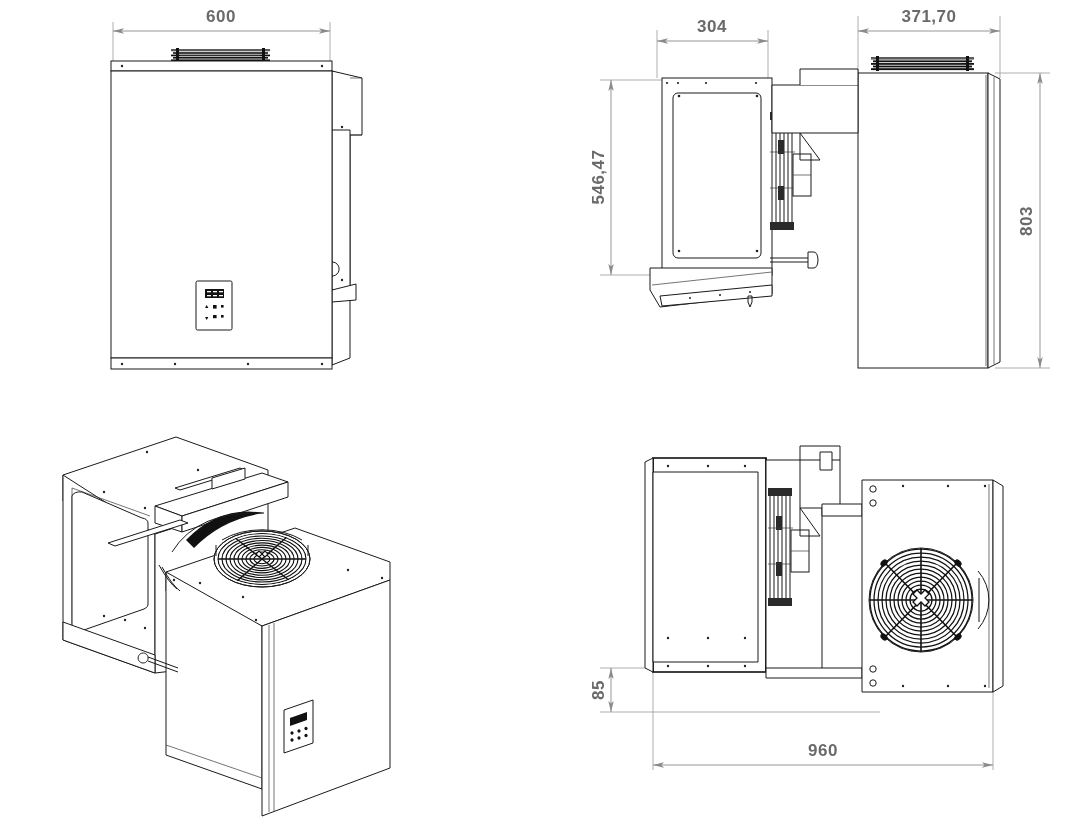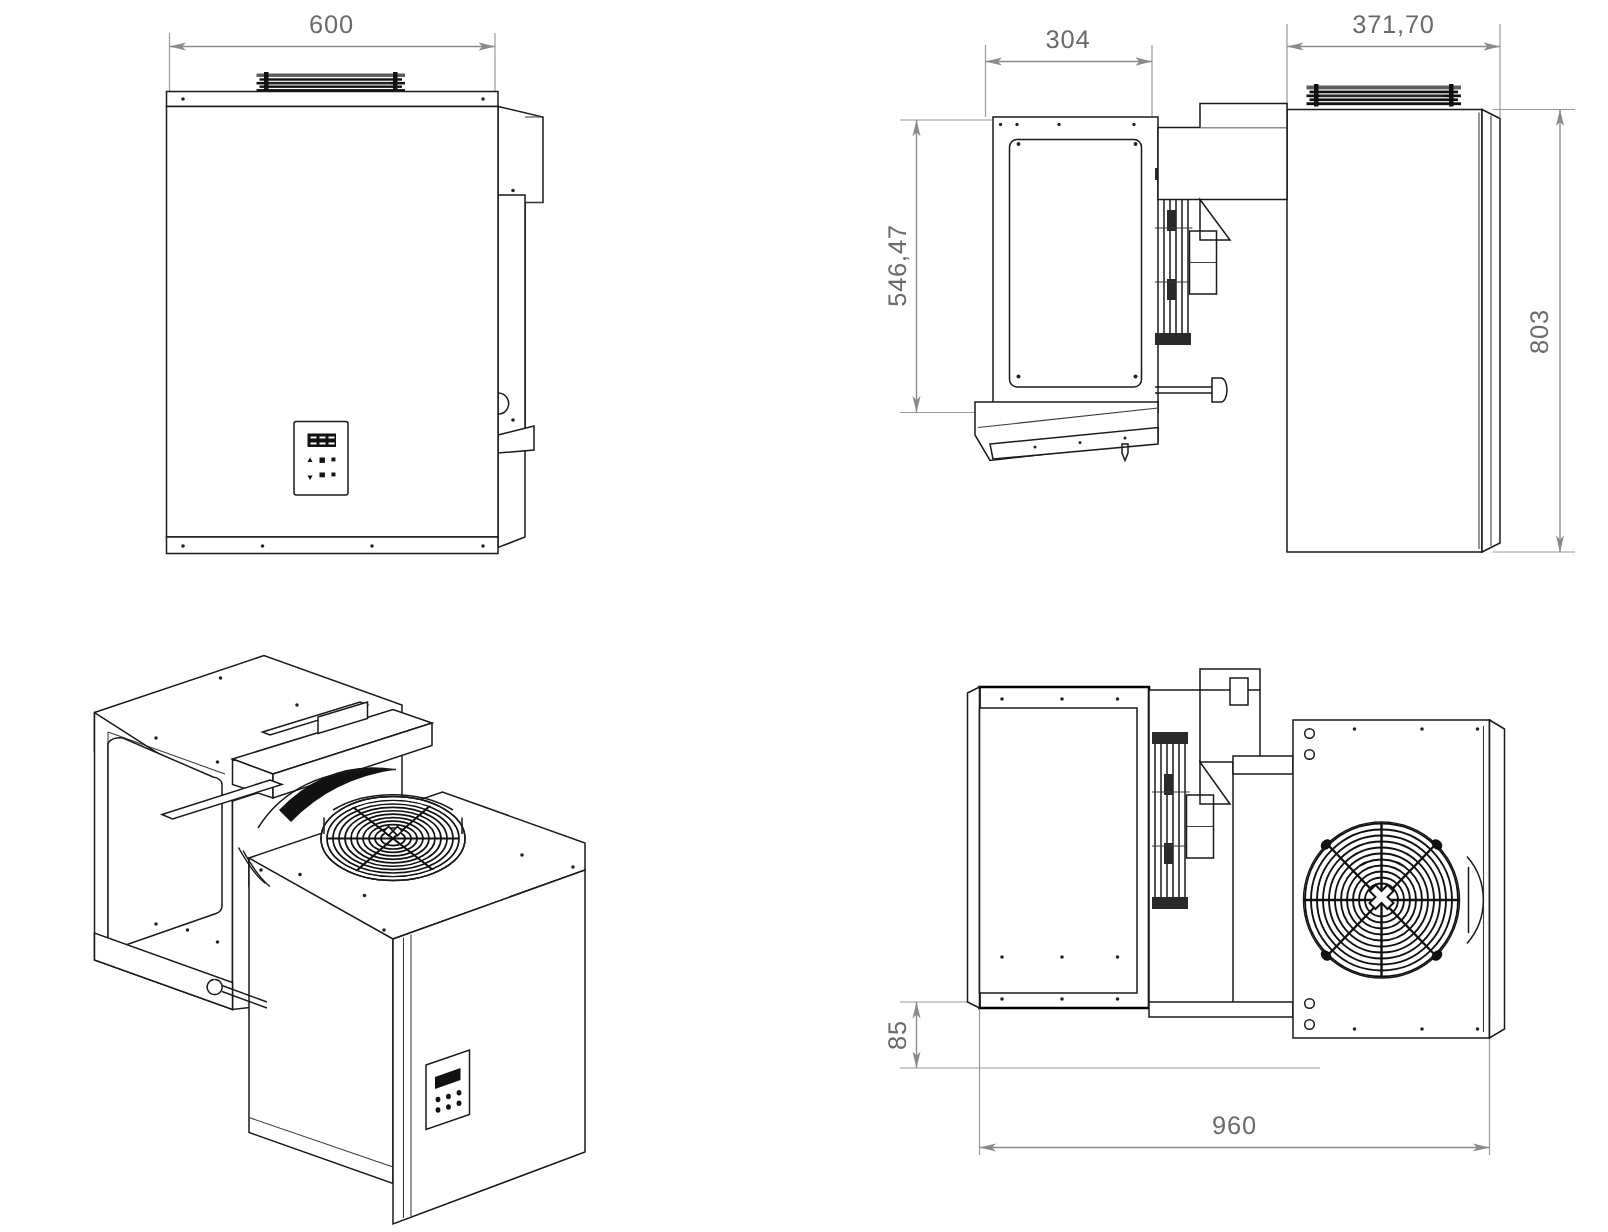--- a/index.html
+++ b/index.html
@@ -4,21 +4,21 @@
 <title>Technical Drawing</title>
 <style>
   html,body{margin:0;padding:0;background:#ffffff;}
   body{
     width:1072px;height:821px;
     font-family:"Liberation Sans", sans-serif;
     color:#000;
     overflow:hidden;
     position:relative;
   }
-  #sheet{position:absolute;inset:0;width:916px;height:821px;}
+  #sheet{position:absolute;inset:0;width:916px;height:821px;font-weight:bold;}
   .dimtext{
     font-family:"Liberation Sans", sans-serif;
     font-size:17px;
     fill:#6a6a6a;
     letter-spacing:0.5px;
   }
   svg{display:block;}
   .ln{stroke:#1a1a1a;fill:none;stroke-width:1;}
   .ln-thin{stroke:#3a3a3a;fill:none;stroke-width:0.7;}
   .ln-thick{stroke:#000;fill:none;stroke-width:1.7;}

